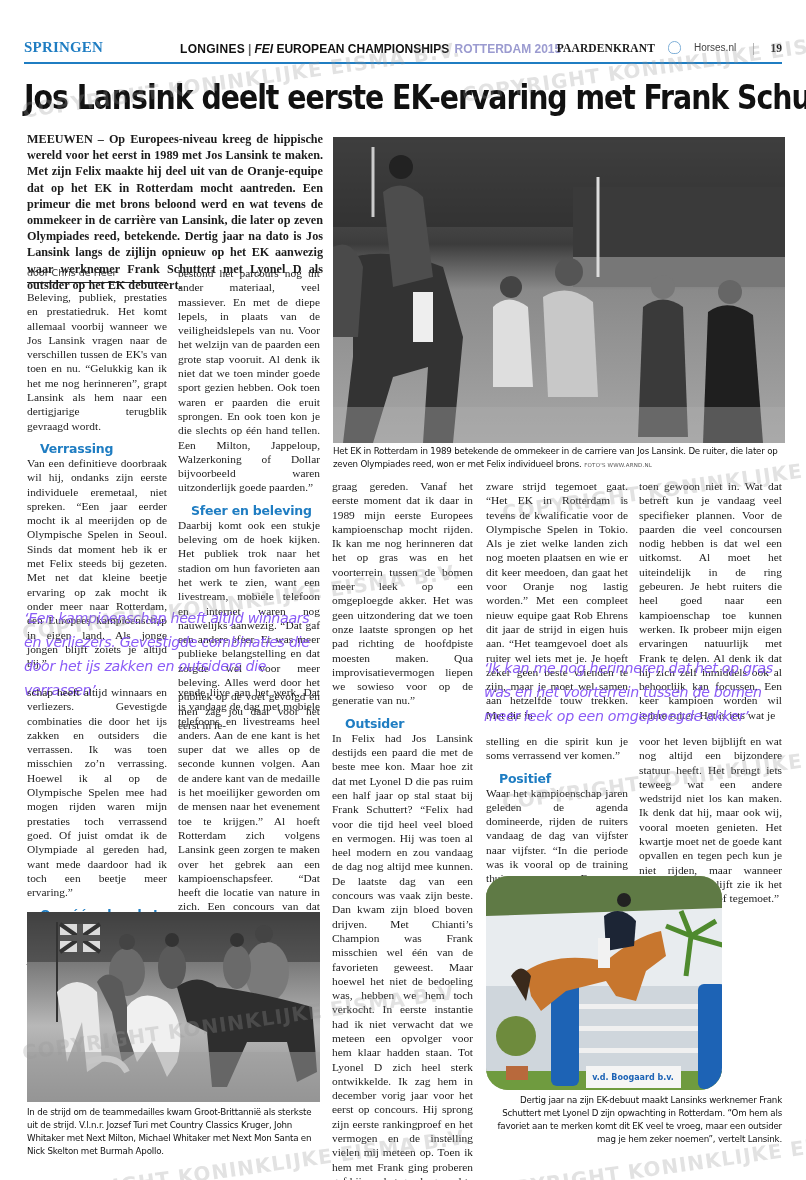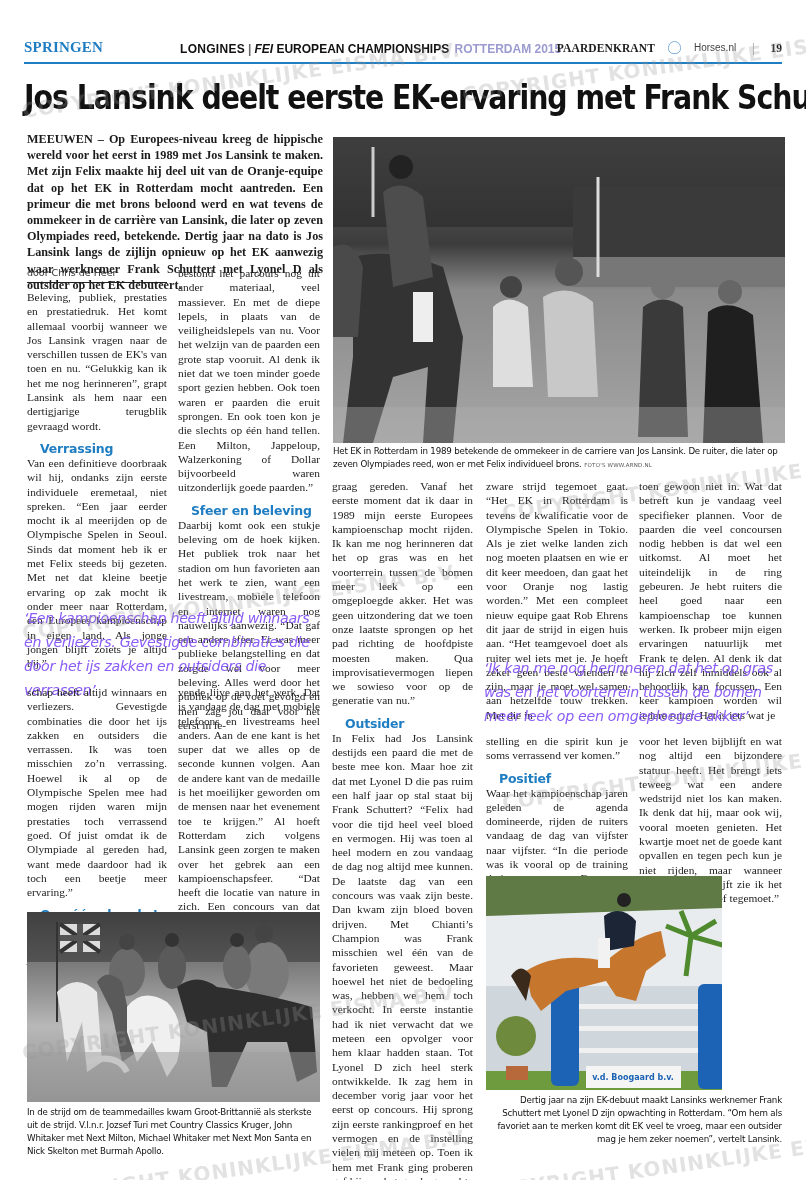--- a/index.html
+++ b/index.html
@@ -189,21 +189,21 @@
 <div class="abs col" style="left:486px; top:734px; width:142px;">
   <p>stelling en die spirit kun je soms verrassend ver komen.”</p>
   <h3>Positief</h3>
   <p>Waar het kampioenschap jaren geleden de agenda domineerde, rijden de ruiters vandaag de dag van vijfster naar vijfster. “In die periode was ik vooral op de training thuis aangewezen. Even nog een drie- of vijfster meepakken zat er</p>
 </div>
 
 <div class="abs col" style="left:639px; top:734px; width:143px;">
   <p>voor het leven bijblijft en wat nog altijd een bijzondere statuur heeft. Het brengt iets teweeg wat een andere wedstrijd niet los kan maken. Ik denk dat hij, maar ook wij, vooral moeten genieten. Het kwartje moet net de goede kant opvallen en tegen pech kun je niet rijden, maar wanneer Frank zichzelf blijft zie ik het vooralsnog positief tegemoet.”</p>
 </div>
 
-<div class="abs photo" style="left:486px; top:876px; width:236px; height:214px;">
+<div class="abs photo" style="left:486px; top:876px; width:236px; height:214px;border-radius:22px;">
   <svg width="296" height="214" viewBox="0 0 296 214">
     <rect width="296" height="214" fill="#8aa36a"></rect>
     <rect x="0" y="0" width="296" height="40" fill="#5f7a45"></rect>
     <path d="M0 40 L296 30 L296 110 L0 110 Z" fill="#e8ecef"></path>
     <rect x="0" y="110" width="296" height="85" fill="#cfd6dc"></rect>
     <rect x="0" y="195" width="296" height="19" fill="#6f9b3f"></rect>
 
     <path d="M200 100 L205 60 M205 60 L180 50 M205 60 L230 45 M205 60 L195 35 M205 60 L240 70" stroke="#4f8a2e" stroke-width="5" fill="none"></path>
 
     <g fill="#1d63b5">

